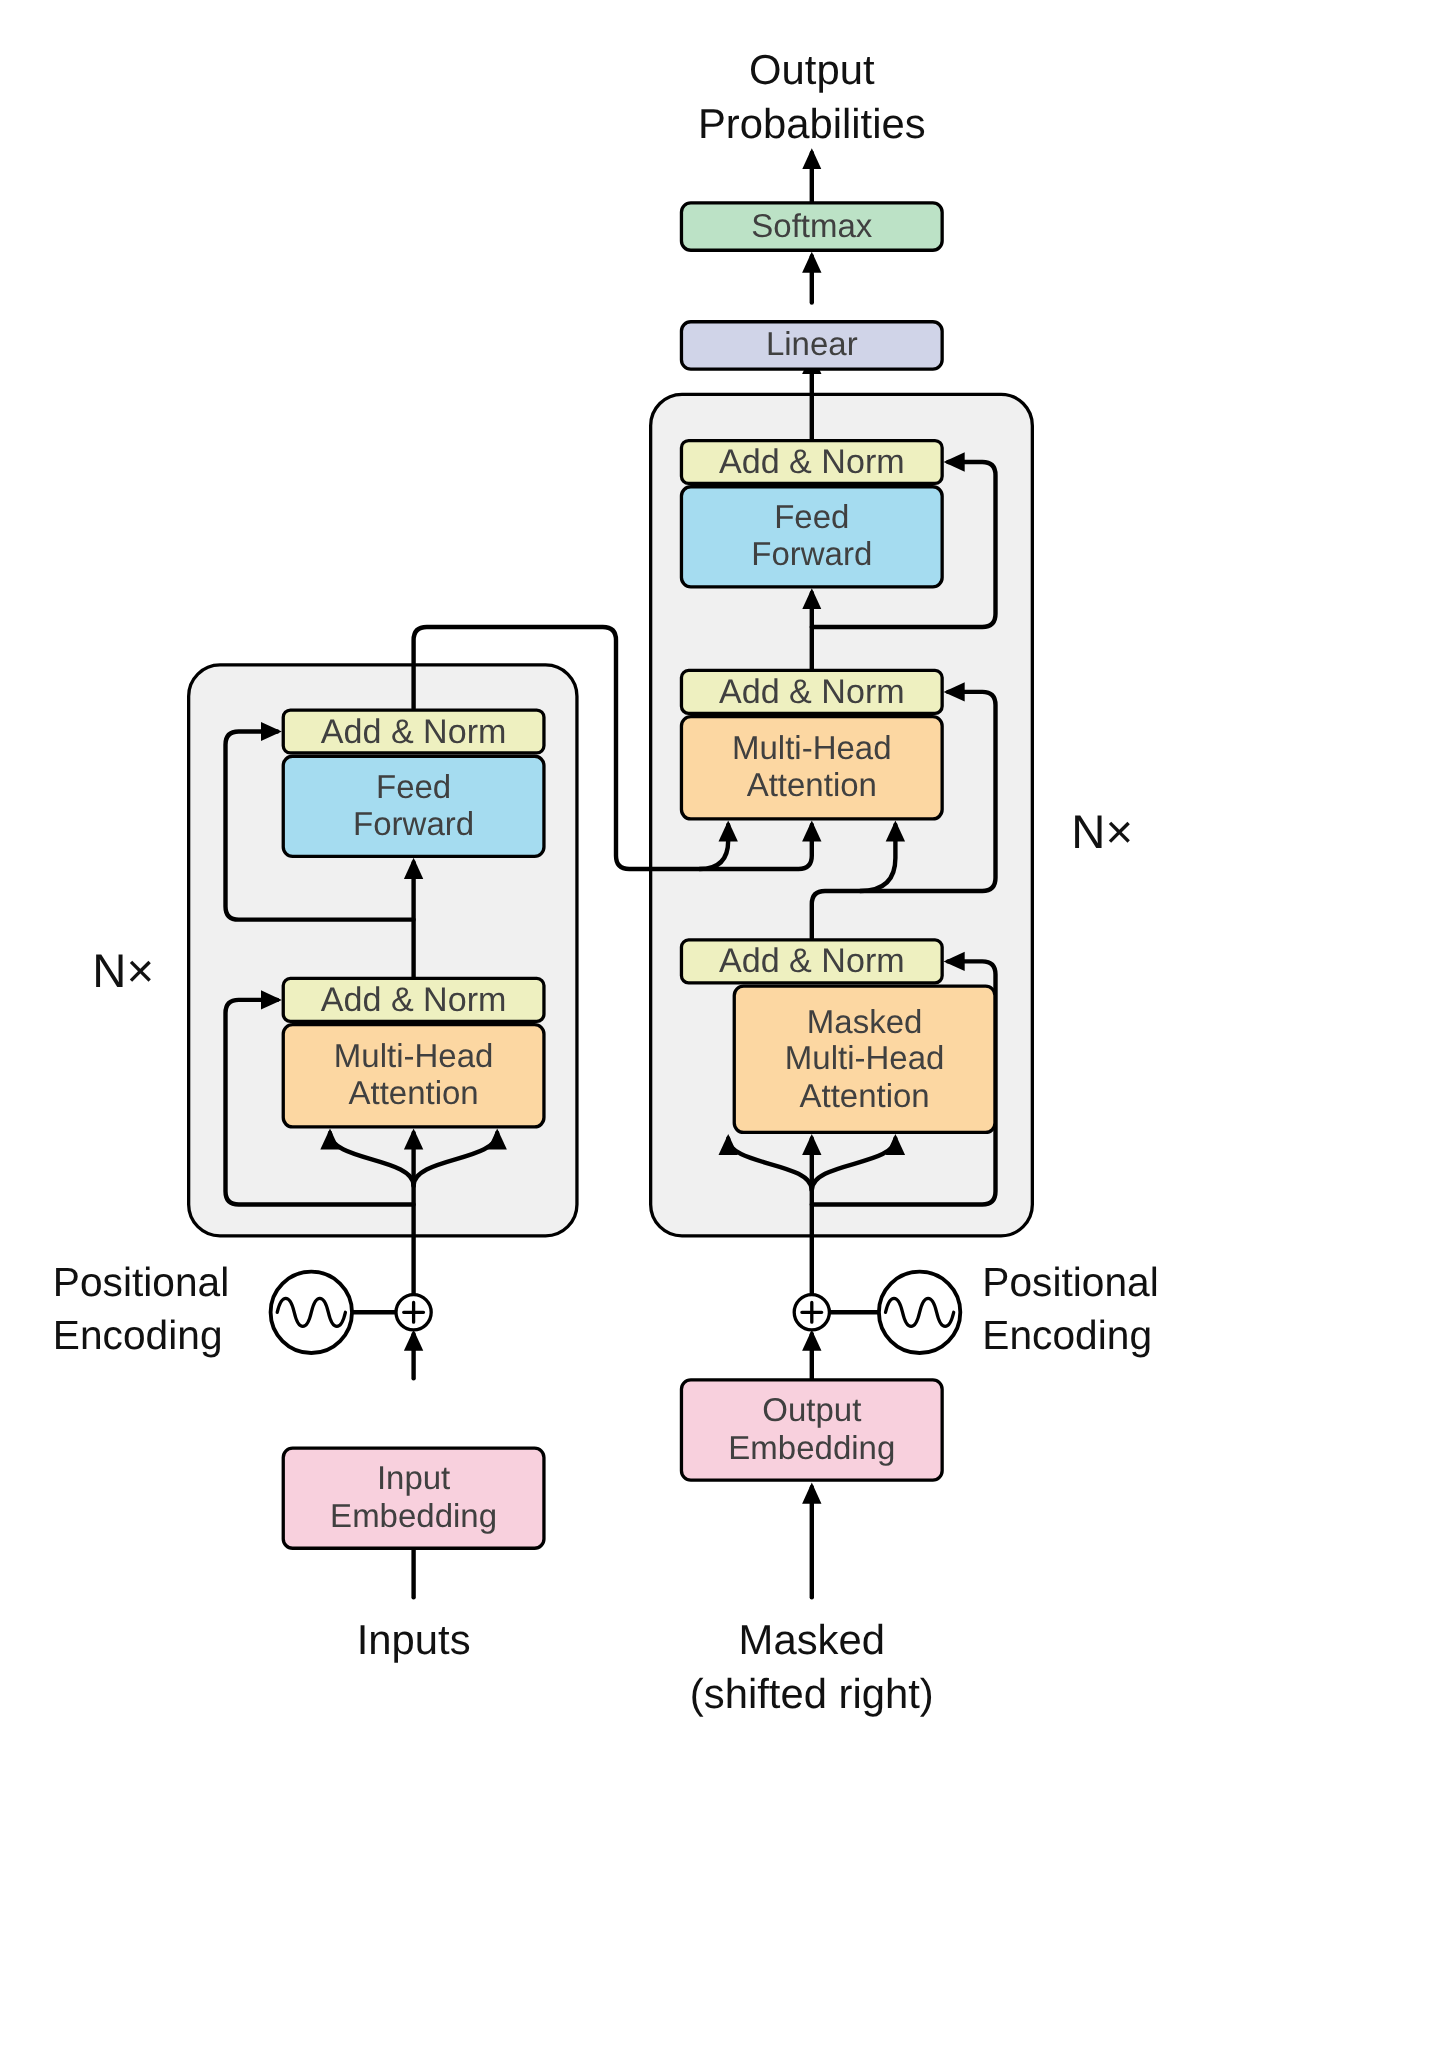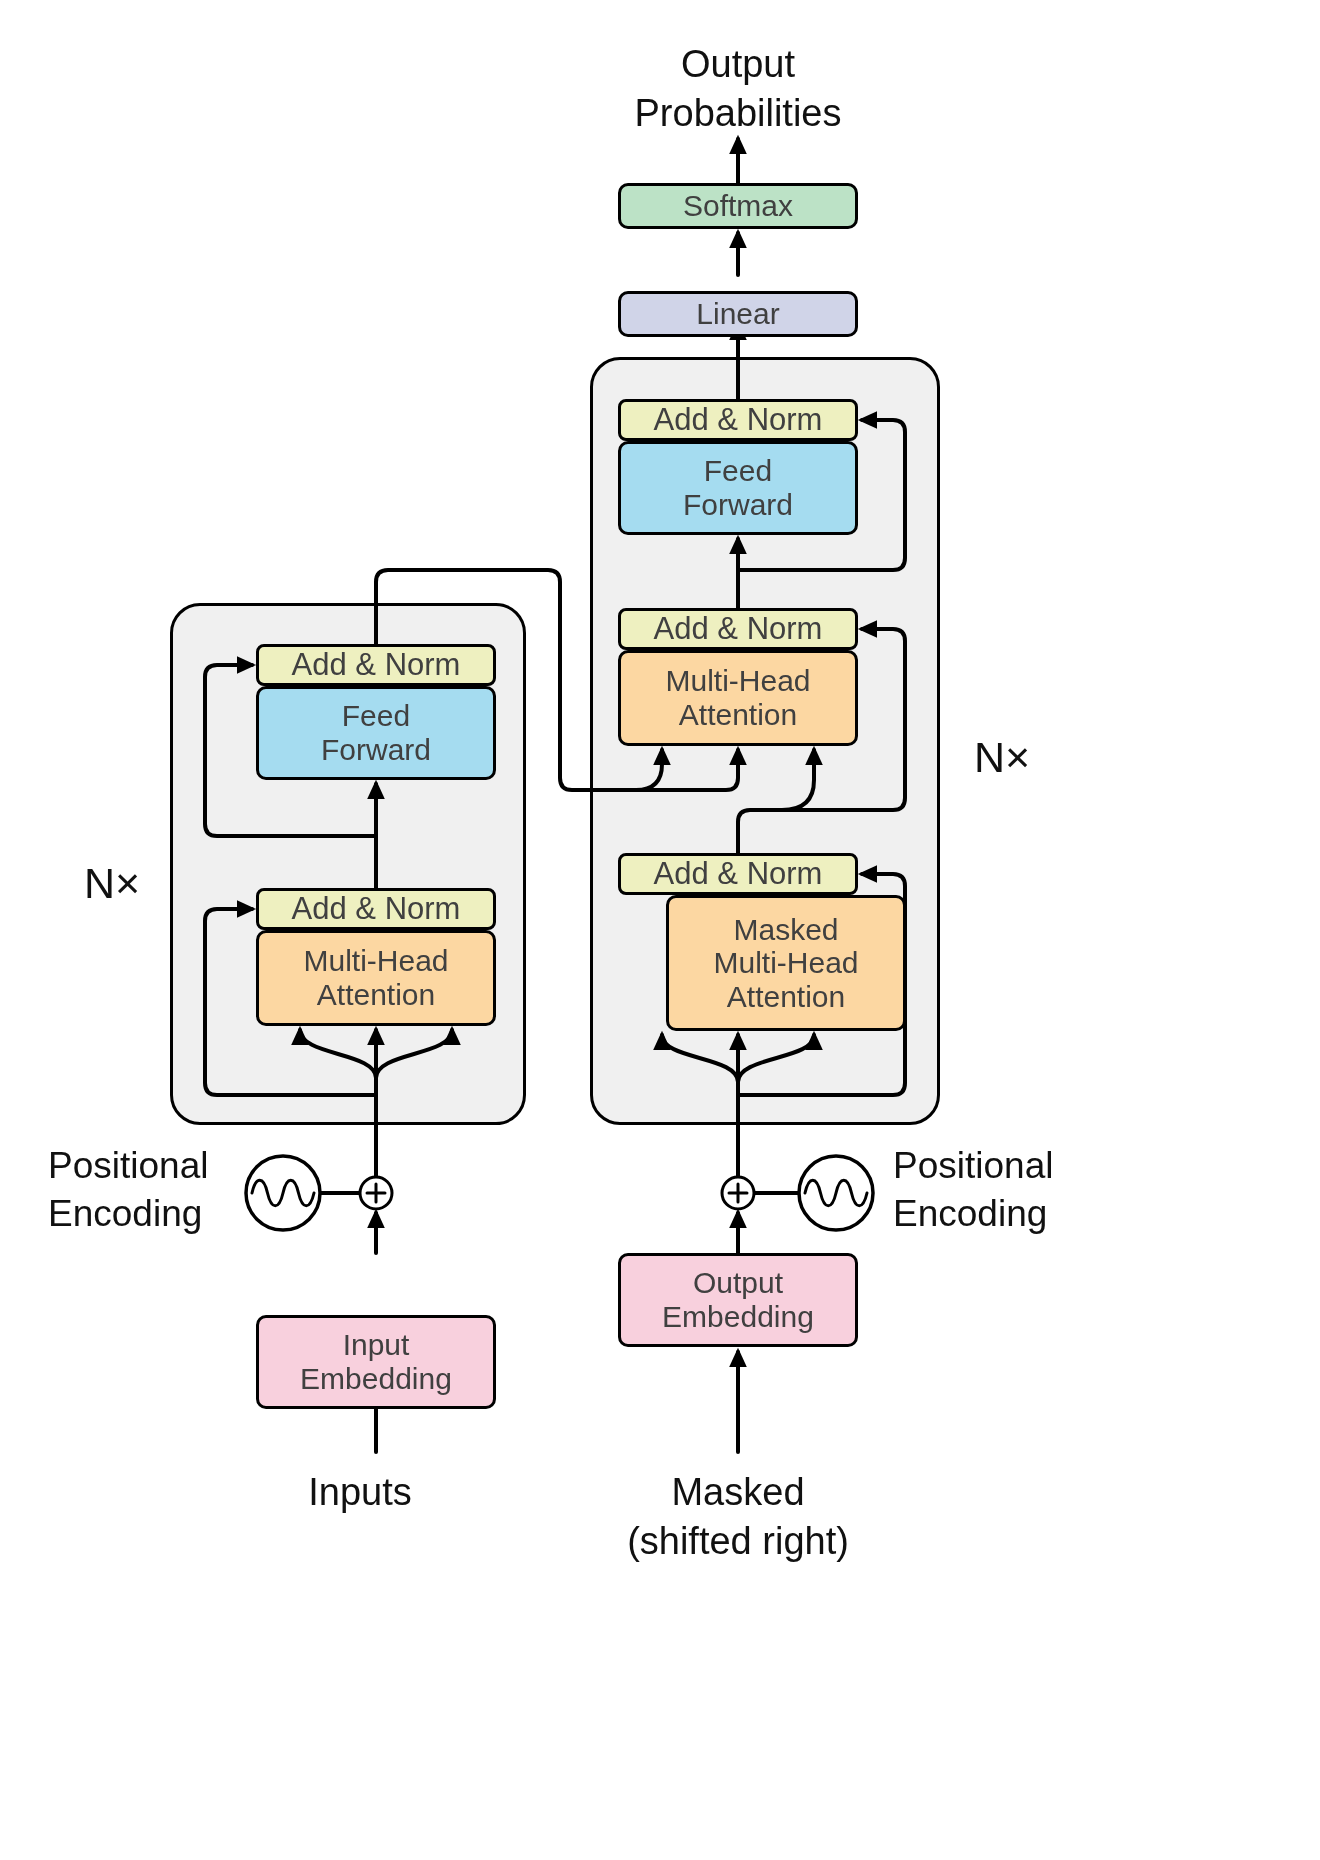--- a/index.html
+++ b/index.html
@@ -106,21 +106,21 @@
   <div class="box" style="left: 256px; top: 686px; height: 94px; background: rgb(165, 220, 240);">Feed
 Forward</div>
   <div class="box an" style="left: 256px; top: 888px; height: 42px; background: rgb(238, 240, 192);">Add &amp; Norm</div>
   <div class="box" style="left: 256px; top: 930px; height: 96px; background: rgb(252, 215, 162);">Multi-Head
 Attention</div>
   <div class="box" style="left: 256px; top: 1315px; height: 94px; background: rgb(248, 208, 221);">Input
 Embedding</div>
 
   <div class="lbl c" style="left:588px; top:40px; width:300px;">Output
 Probabilities</div>
-  <div class="lbl c" style="left:260px; top:1468px; width:200px;">Inputs</div>
+  <div class="lbl c" style="left:276px; top:1468px; width:200px;">Inputs</div>
   <div class="lbl c" style="left:563px; top:1468px; width:350px;">Masked
 (shifted right)</div>
   <div class="lbl" style="left:48px; top:1142px; font-size:37px;">Positional
 Encoding</div>
   <div class="lbl" style="left:893px; top:1142px; font-size:37px;">Positional
 Encoding</div>
   <div class="lbl c" style="left:66px; top:856px; width:92px; font-size:43px;">N×</div>
   <div class="lbl c" style="left:956px; top:730px; width:92px; font-size:43px;">N×</div>
 
 </div>

